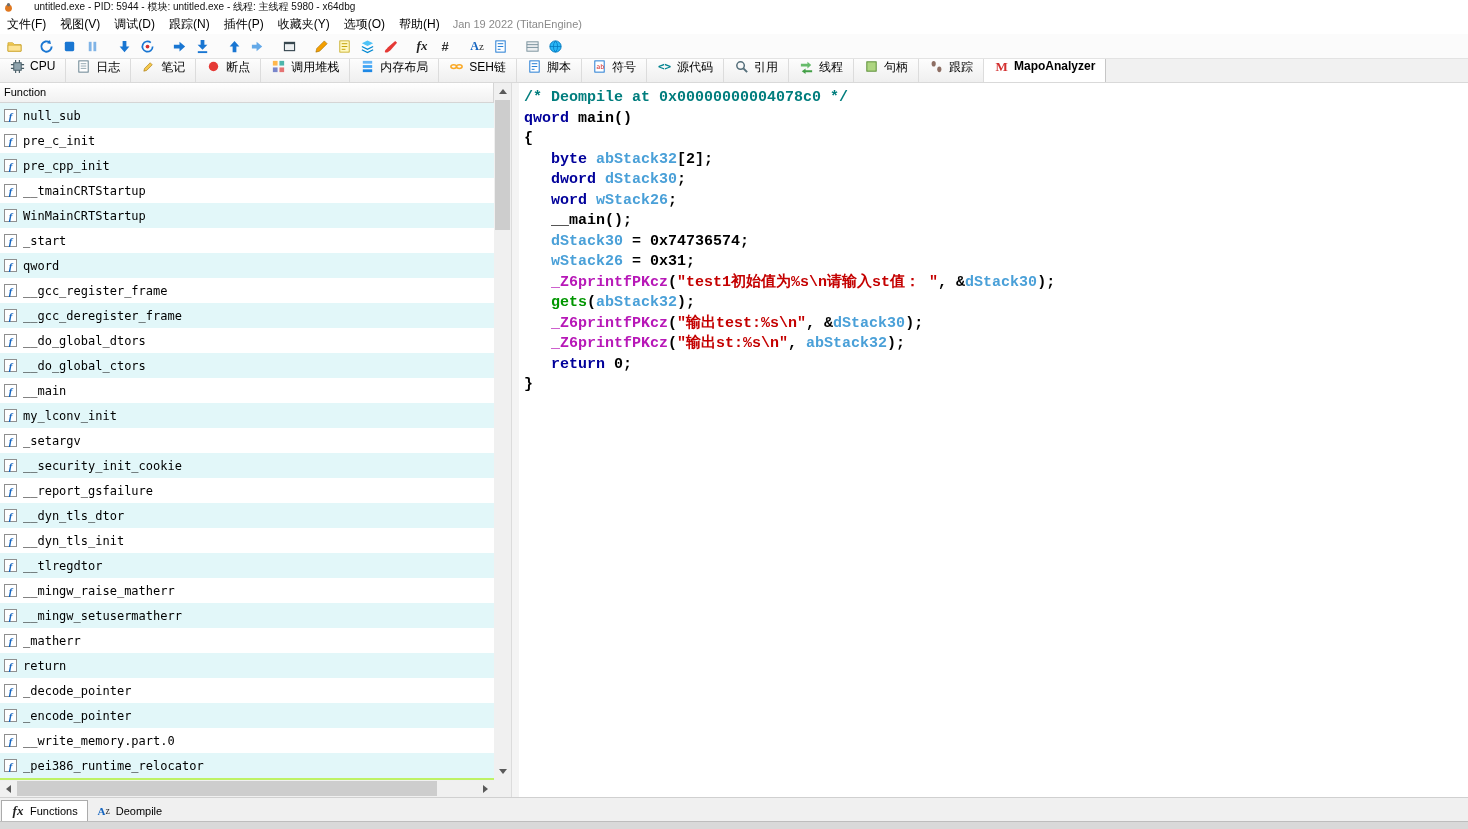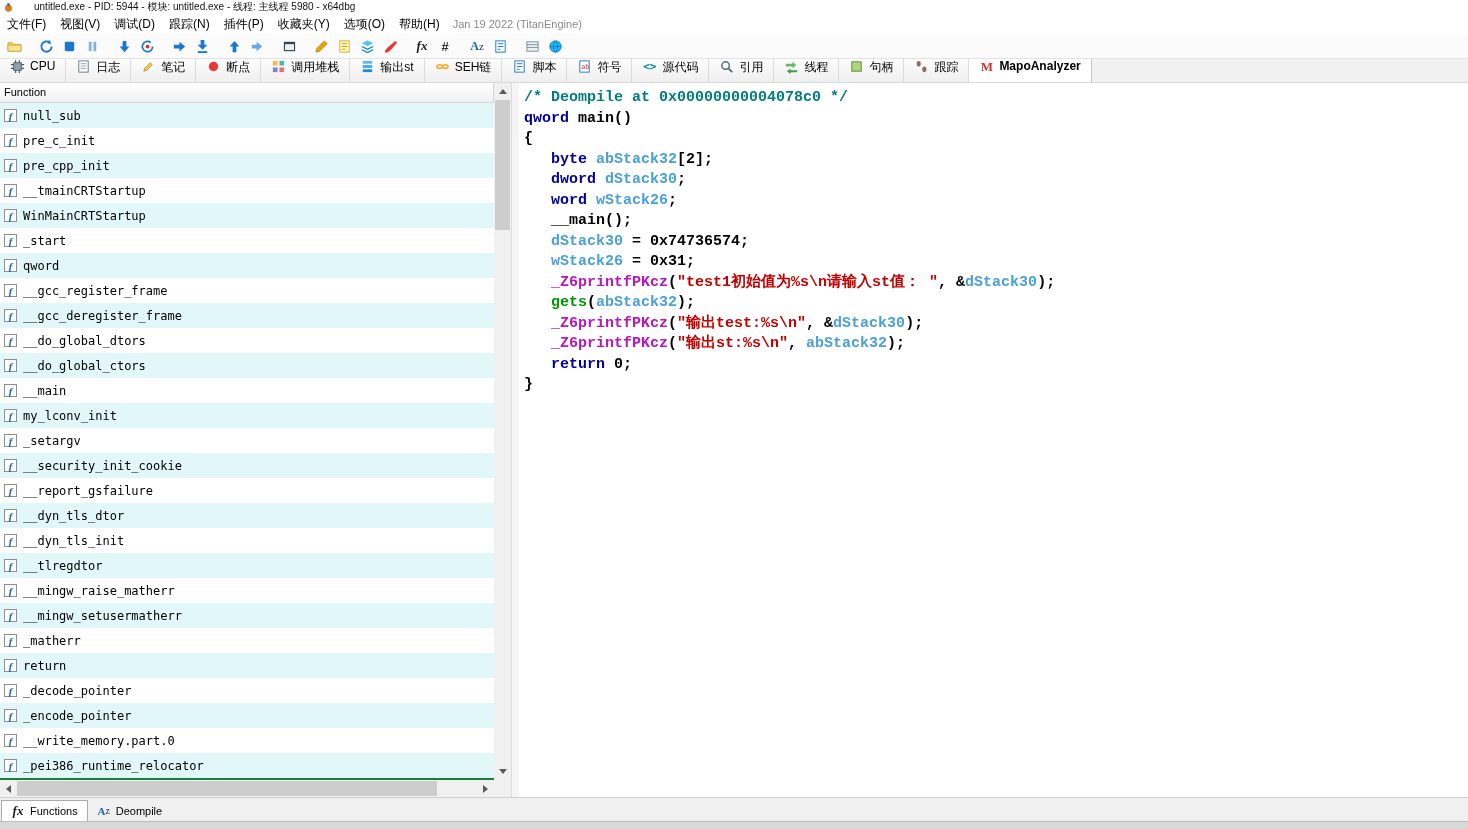--- a/index.html
+++ b/index.html
@@ -28,21 +28,21 @@
   .tabbar { height:24px; display:flex; background:#f1f1f1; border-bottom:1px solid #d9d9d9;
     font-size:12px; }
   .tab { display:flex; gap:5px; padding:0 10px;
     border-right:1px solid #dcdcdc; background:linear-gradient(#fdfdfd,#efefef); cursor:default; }
   .tab.active { background:#ffffff; font-weight:bold; border-right:1px solid #c6c6c6; }
   .tab .icon { width:15px; height:15px; display:inline-flex; align-items:center; justify-content:center; }
 
   
   .main { position:absolute; top:83px; left:0; width:1468px; height:714px; display:flex; }
 
-  .left-panel { position:relative; width:511px; height:714px; background:#15803d; }
+  .left-panel { position:relative; width:511px; height:714px; background:#bef264; }
   .list-header { position:absolute; top:0; left:0; width:494px; height:20px; line-height:19px;
     padding-left:4px; font-size:11px; color:#000;
     background:linear-gradient(#ffffff,#f1f1f1); border-bottom:1px solid #d5d5d5; border-right:1px solid #d5d5d5; }
   .fn-list { position:absolute; top:20px; left:0; width:494px; height:677px; overflow:hidden;
     font-family:"DejaVu Sans Mono", monospace; font-size:12px; }
   .fn-row { height:25px; display:flex; align-items:center; gap:6px; padding-left:4px; background:#fff; }
   .fn-row.alt { background:var(--stripe,#e2f7f9); }
   .fn-ic { display:inline-flex; width:13px; height:13px; border:1px solid #8f8f8f; background:#fff;
     color:#1565c0; font:italic bold 11px "Liberation Serif", serif;
     align-items:center; justify-content:center; flex:0 0 auto; }
@@ -315,21 +315,21 @@
         <span>调用堆栈</span>
       </div>
       <div class="tab">
         <span class="icon" style="width: 15px; height: 15px;">
           <svg width="15" height="15" viewBox="0 0 16 16" xmlns="http://www.w3.org/2000/svg">
             <rect x="3" y="2" width="10" height="3" fill="#64b5f6"></rect>
             <rect x="3" y="6.5" width="10" height="3" fill="#42a5f5"></rect>
             <rect x="3" y="11" width="10" height="3" fill="#1e88e5"></rect>
           </svg>
         </span>
-        <span>输出st</span>
+        <span>内存布局</span>
       </div>
       <div class="tab">
         <span class="icon" style="width: 15px; height: 15px;">
           <svg width="15" height="15" viewBox="0 0 16 16" xmlns="http://www.w3.org/2000/svg">
             <ellipse cx="5" cy="8" rx="3" ry="2" fill="none" stroke="#f9a825" stroke-width="1.6"></ellipse>
             <ellipse cx="11" cy="8" rx="3" ry="2" fill="none" stroke="#f9a825" stroke-width="1.6"></ellipse>
           </svg>
         </span>
         <span>SEH链</span>
       </div>

